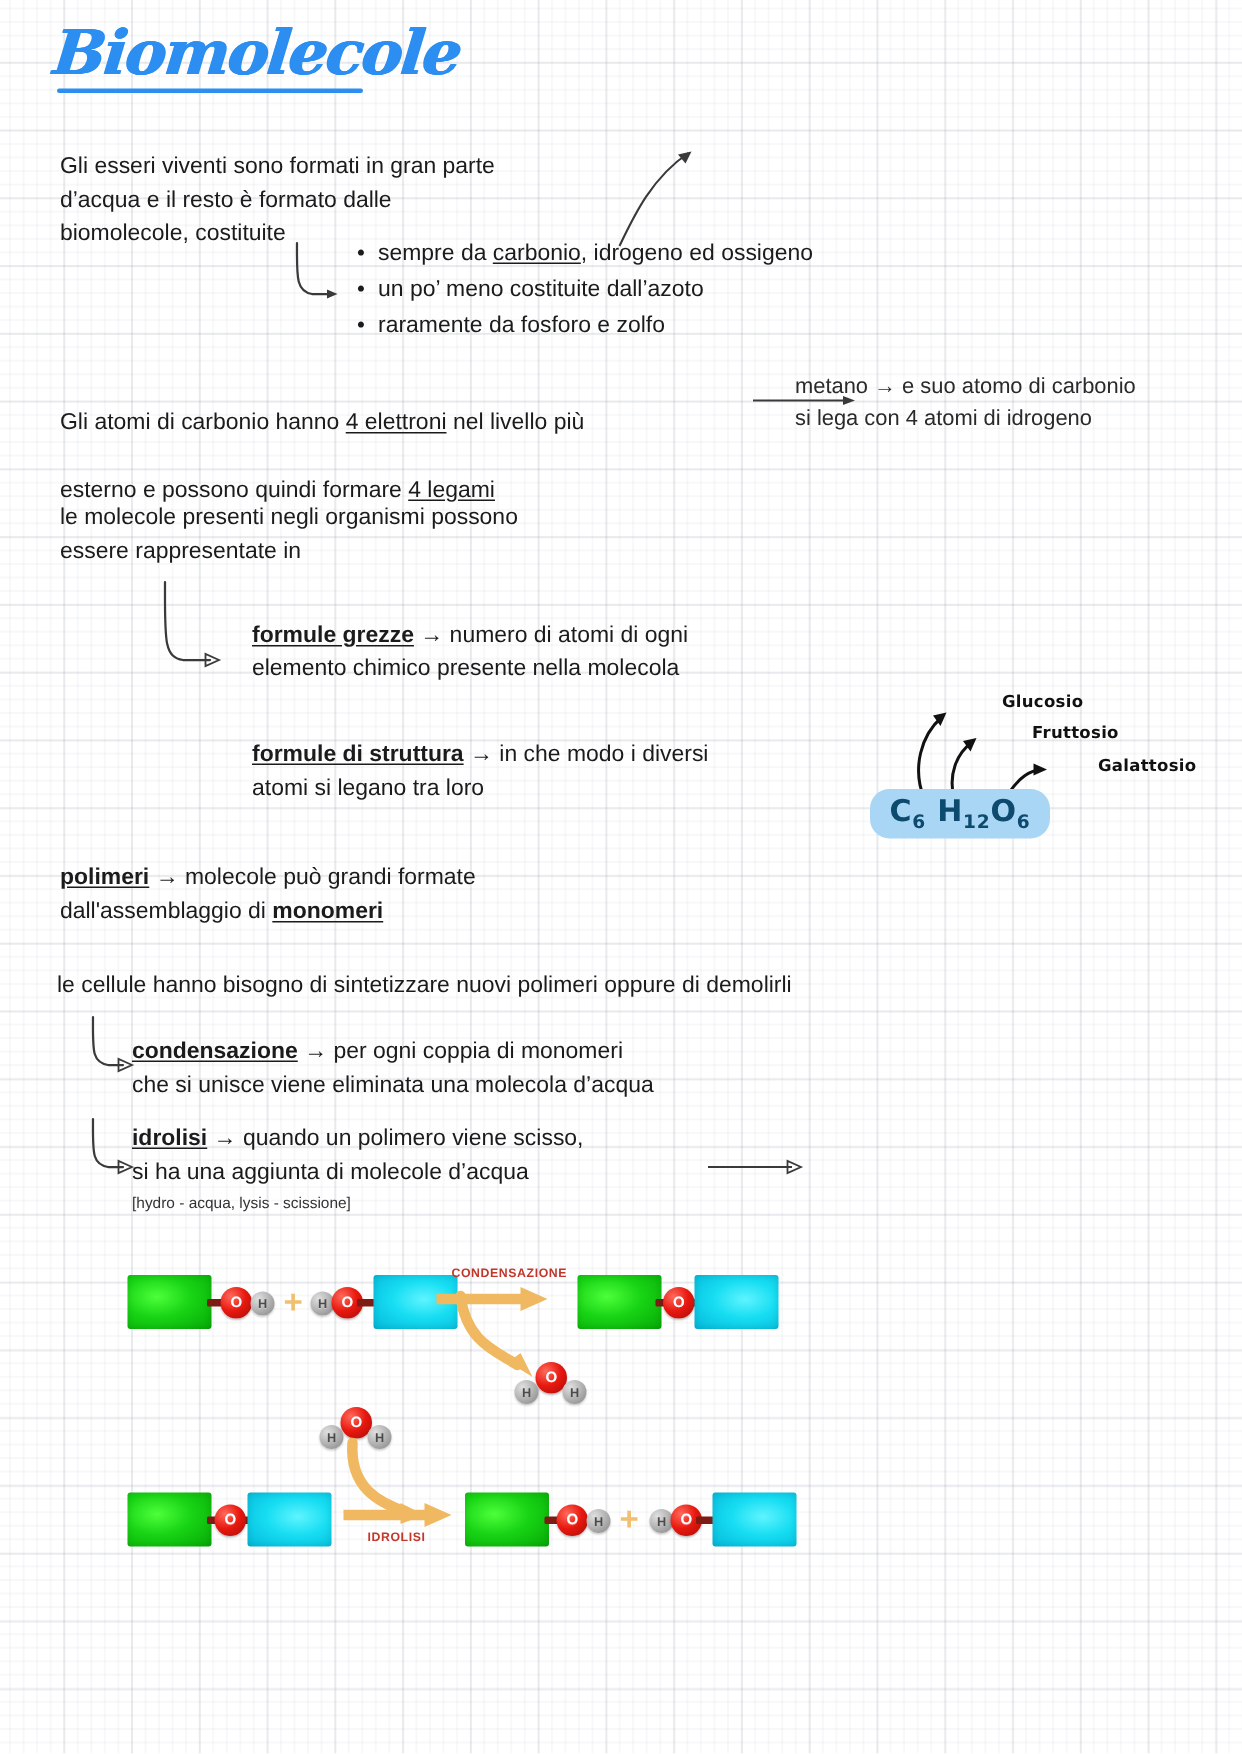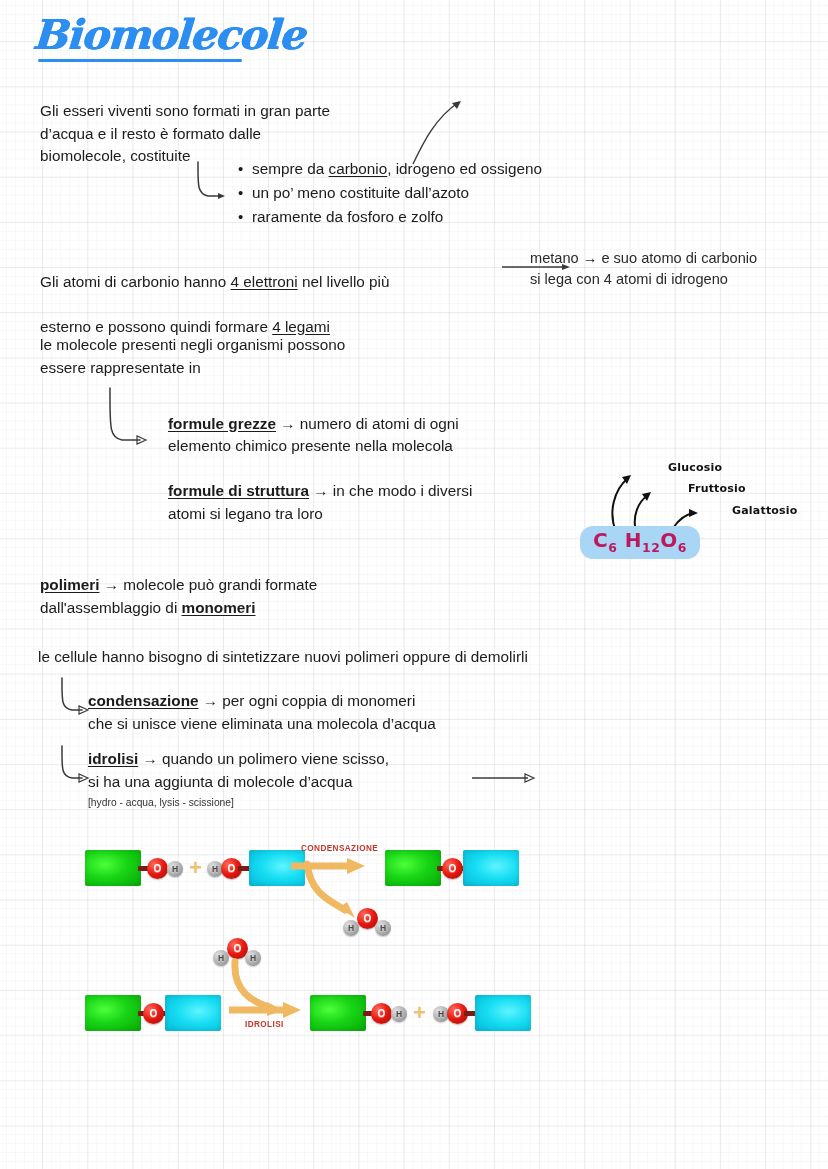--- a/index.html
+++ b/index.html
@@ -81,21 +81,21 @@
   .bullet-label { font-size: 15.3px; line-height: 24px; }
 
   
   #formula-pill {
     background: #a9d6f5;
     border-radius: 13px;
     padding: 3px 13px 4px 13px;
     font-family: "DejaVu Sans", sans-serif;
     font-size: 20px;
     font-weight: bold;
-    color: #be185d;
+    color: #0c4a6e;
     letter-spacing: 0.5px;
     display: inline-block;
     line-height: 1.15;
   }
   #formula-pill sub { font-size: 0.62em; }
 
   .hand-label {
     font-family: "DejaVu Sans", sans-serif;
     font-size: 11px;
     font-weight: bold;
@@ -225,21 +225,21 @@
 essere rappresentate in</div>
 
   <svg class="abs" style="left:104px; top:386px;" width="60" height="68">
     <path d="M6,2 C6,40 5,52 18,54 L36,54" stroke="#3a3a3a" stroke-width="1.5" fill="none" stroke-linecap="round"></path>
     <path d="M42,54 L33,50 L33,58 Z" fill="none" stroke="#3a3a3a" stroke-width="1.2"></path>
   </svg>
 
   <div class="abs body-text" style="left:168px; top:390px; width:420px;">
     <div><span class="bu">formule grezze</span><span> </span><span>→</span><span style="white-space:pre-line;"> numero di atomi di ogni
 elemento chimico presente nella molecola</span></div>
-    <div style="margin-top:0px;"><span class="bu">formule di struttura</span><span> </span><span>→</span><span style="white-space:pre-line;"> in che modo i diversi
+    <div style="margin-top:12px;"><span class="bu">formule di struttura</span><span> </span><span>→</span><span style="white-space:pre-line;"> in che modo i diversi
 atomi si legano tra loro</span></div>
   </div>
 
 
   <div class="abs body-text" style="left:40px; top:574px; width:420px;"><span class="bu">polimeri</span><span> </span><span>→</span><span style="white-space:pre-line;"> molecole può grandi formate
 dall'assemblaggio di </span><span class="bu">monomeri</span></div>
 
   <div class="abs" id="sugars" style="left:576px; top:460px; width:252px; height:110px;">
 
     <div class="abs hand-label" style="left:52px; top:1px;">Glucosio</div>

